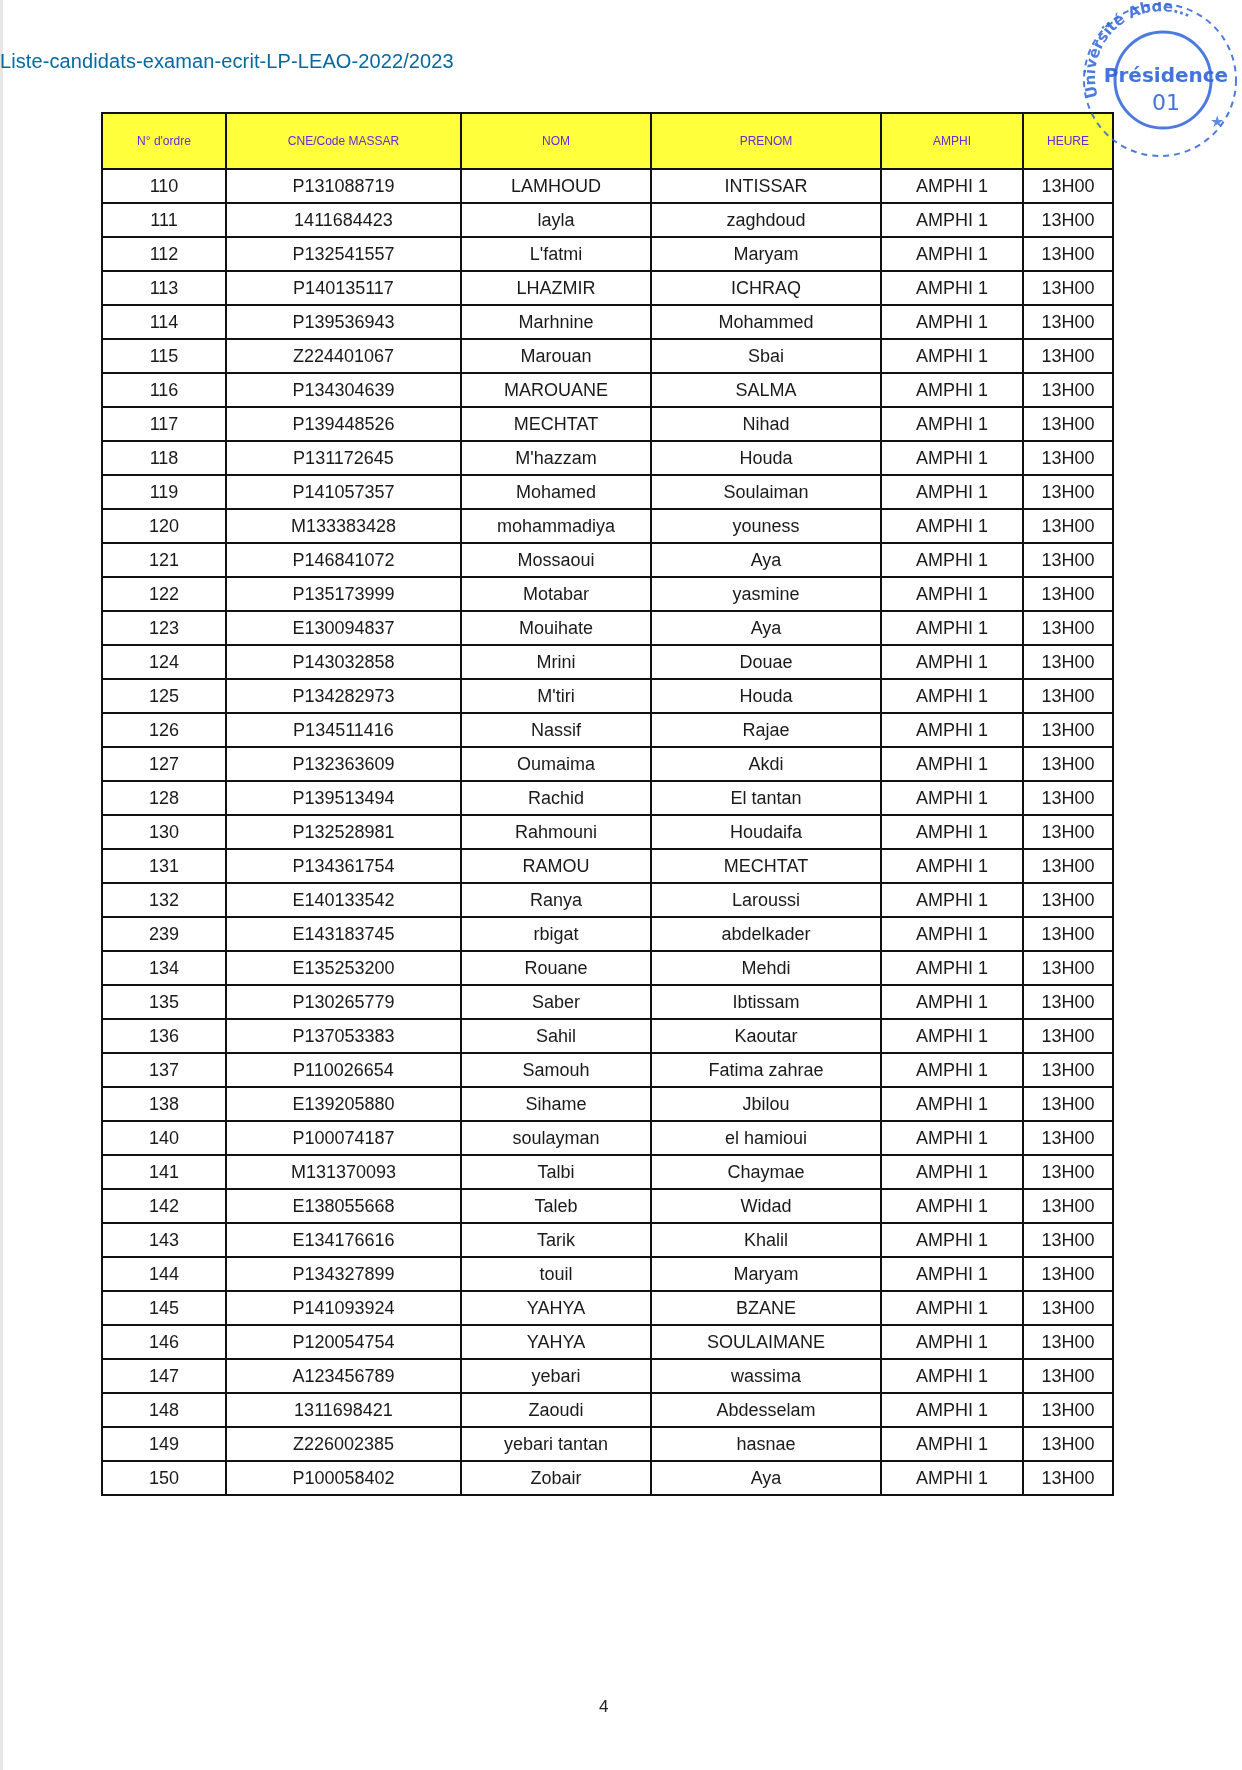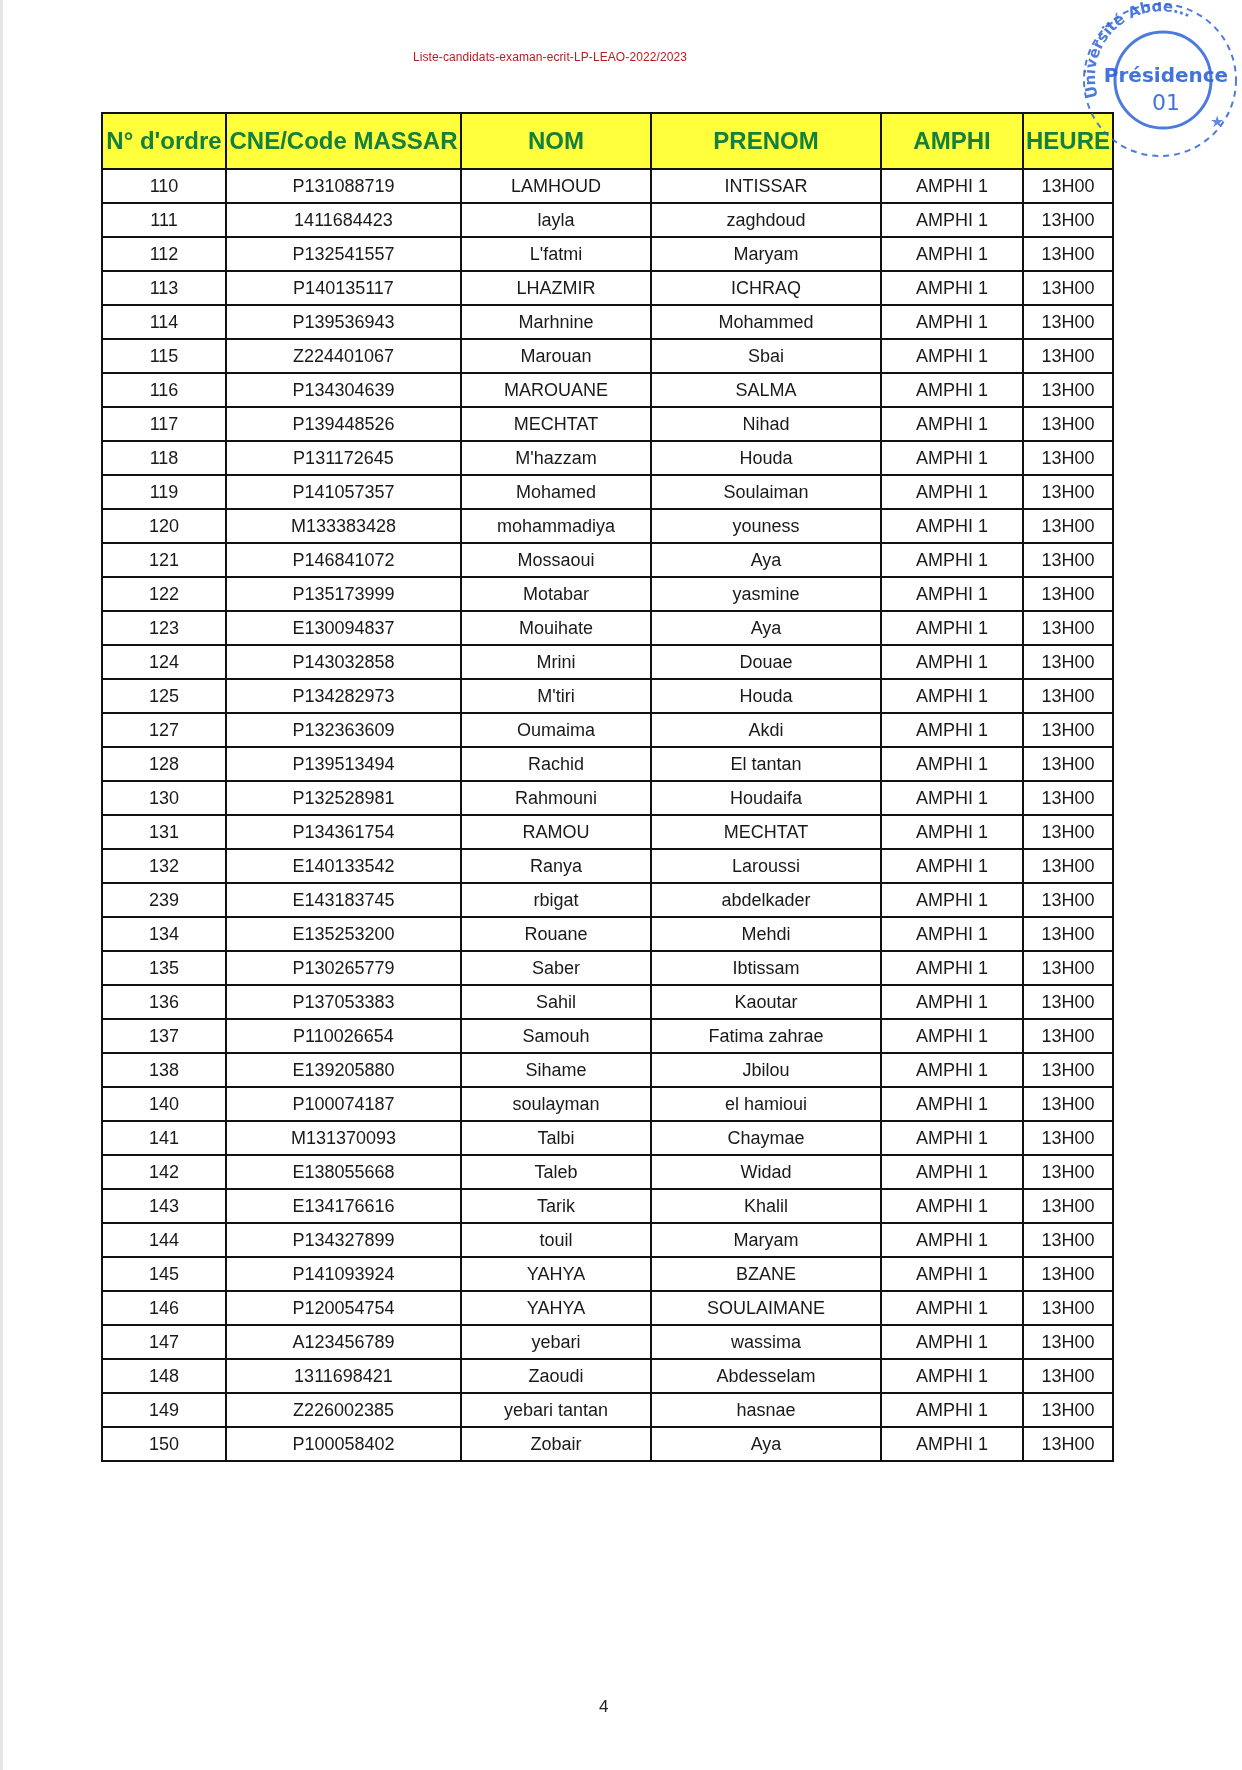--- a/index.html
+++ b/index.html
@@ -19,23 +19,23 @@
       position: absolute;
       left: 0; top: 0;
       width: 3px; height: 1770px;
       background: #e6e6e6;
     }
     .doc-title {
       position: absolute;
       top: 50px;
       left: 0;
       width: 1100px;
-      text-align: center;
-      font-size: 12px;
-      color: #b91c1c;
+      text-align: left;
+      font-size: 20px;
+      color: #0369a1;
       letter-spacing: 0.1px;
     }
     table.candidates {
       position: absolute;
       left: 101px;
       top: 112px;
       border-collapse: collapse;
       table-layout: fixed;
       width: 1011px;
     }
@@ -43,23 +43,23 @@
     table.candidates td {
       border: 2px solid #111;
       text-align: center;
       padding: 0;
       overflow: hidden;
       white-space: nowrap;
     }
     table.candidates th {
       background: #ffff3c;
       height: 54px;
-      font-weight: bold;
-      font-size: 24px;
-      color: #15803d;
+      font-weight: normal;
+      font-size: 12px;
+      color: #6d28d9;
     }
     table.candidates td {
       height: 32px;
       font-size: 18px;
       color: #1a1a1a;
     }
     col.c-num { width: 124px; }
     col.c-cne { width: 235px; }
     col.c-nom { width: 190px; }
     col.c-pre { width: 230px; }
@@ -229,20 +229,28 @@
       </tr>
       <tr>
         <td>125</td>
         <td>P134282973</td>
         <td>M'tiri</td>
         <td>Houda</td>
         <td>AMPHI 1</td>
         <td>13H00</td>
       </tr>
       <tr>
+        <td>126</td>
+        <td>P134511416</td>
+        <td>Nassif</td>
+        <td>Rajae</td>
+        <td>AMPHI 1</td>
+        <td>13H00</td>
+      </tr>
+      <tr>
         <td>127</td>
         <td>P132363609</td>
         <td>Oumaima</td>
         <td>Akdi</td>
         <td>AMPHI 1</td>
         <td>13H00</td>
       </tr>
       <tr>
         <td>128</td>
         <td>P139513494</td>

